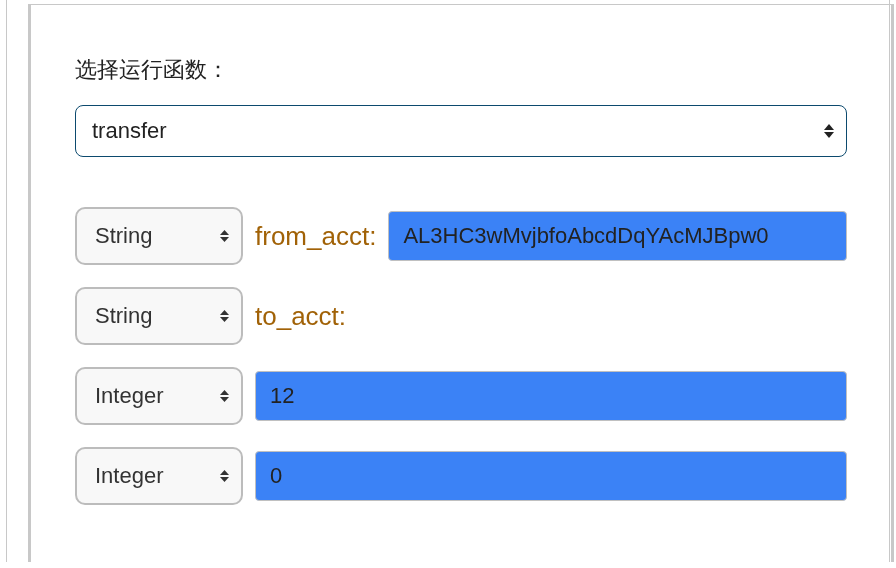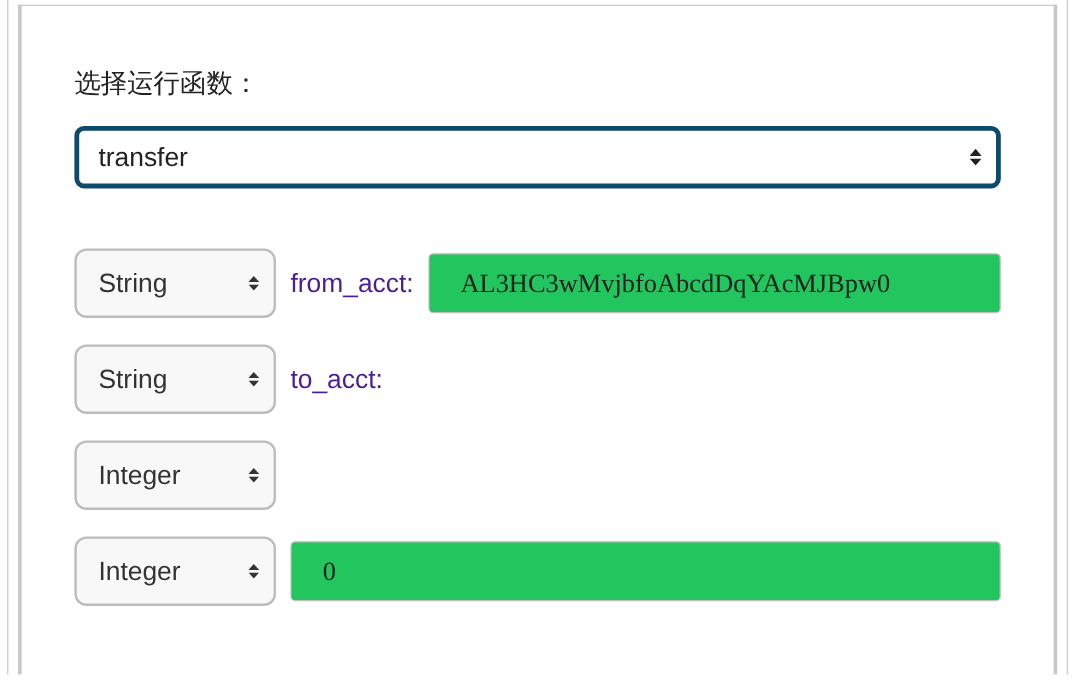--- a/index.html
+++ b/index.html
@@ -22,31 +22,32 @@
     border-right: 1px solid #c8c8c8;
     padding: 4px 8px 0 8px;
     background: #fff;
   }
   .inner-panel {
     width: 100%; height: 100%;
     border-left: 3px solid #c8c8c8;
     border-right: 3px solid #c8c8c8;
     border-top: 1px solid #c8c8c8;
     padding: 50px 44px 0 44px;
+    margin-left: 13px;
   }
   .section-label {
     font-size: 22px;
     color: #222;
     margin-bottom: 20px;
   }
   .select {
     position: relative;
     display: flex;
     align-items: center;
-    border: 4px solid #0c4a6e;
+    border: 1px solid #0c4a6e;
     border-radius: 8px;
     background: #fff;
     height: 52px;
     padding: 0 38px 0 16px;
     font-size: 22px;
     color: #222;
     cursor: pointer;
   }
   .select.big { width: 100%; }
   .spinner {
@@ -73,36 +74,36 @@
     background: #f8f8f8;
     height: 58px;
     width: 168px;
     padding: 0 34px 0 18px;
     font-size: 22px;
     color: #333;
     cursor: pointer;
     flex: 0 0 auto;
   }
   .param-label {
-    font-size: 22px;
-    color: #4c1d95;
+    font-size: 26px;
+    color: #a16207;
     flex: 0 0 auto;
     white-space: nowrap;
   }
   .text-input {
     flex: 1 1 auto;
     min-width: 0;
     height: 50px;
     border: 1px solid #c0c0c0;
     border-radius: 4px;
-    padding: 0 26px;
+    padding: 0 14px;
     font-size: 22px;
     color: #222;
-    font-family: Liberation Serif, serif;
-    background: #22c55e;
+    font-family: Liberation Sans, sans-serif;
+    background: #3b82f6;
   }
   .text-input::placeholder { color: #888; }
 </style>
 </head>
 <body>
 
 <div class="outer-wrap">
   <div class="outer-frame">
     <div class="inner-panel">
 
@@ -158,20 +159,21 @@
             <span>Integer</span>
             <span class="spinner">
               <svg width="9" height="5">
                   <polygon points="4.5,0 9,5 0,5" fill="#333"></polygon>
                 </svg>
               <svg width="9" height="5">
                   <polygon points="0,0 9,0 4.5,5" fill="#333"></polygon>
                 </svg>
             </span>
           </div>
+          <input class="text-input" type="text" value="12" style="">
         </div>
 
         <div class="row">
           <div class="type-select">
             <span>Integer</span>
             <span class="spinner">
               <svg width="9" height="5">
                   <polygon points="4.5,0 9,5 0,5" fill="#333"></polygon>
                 </svg>
               <svg width="9" height="5">

